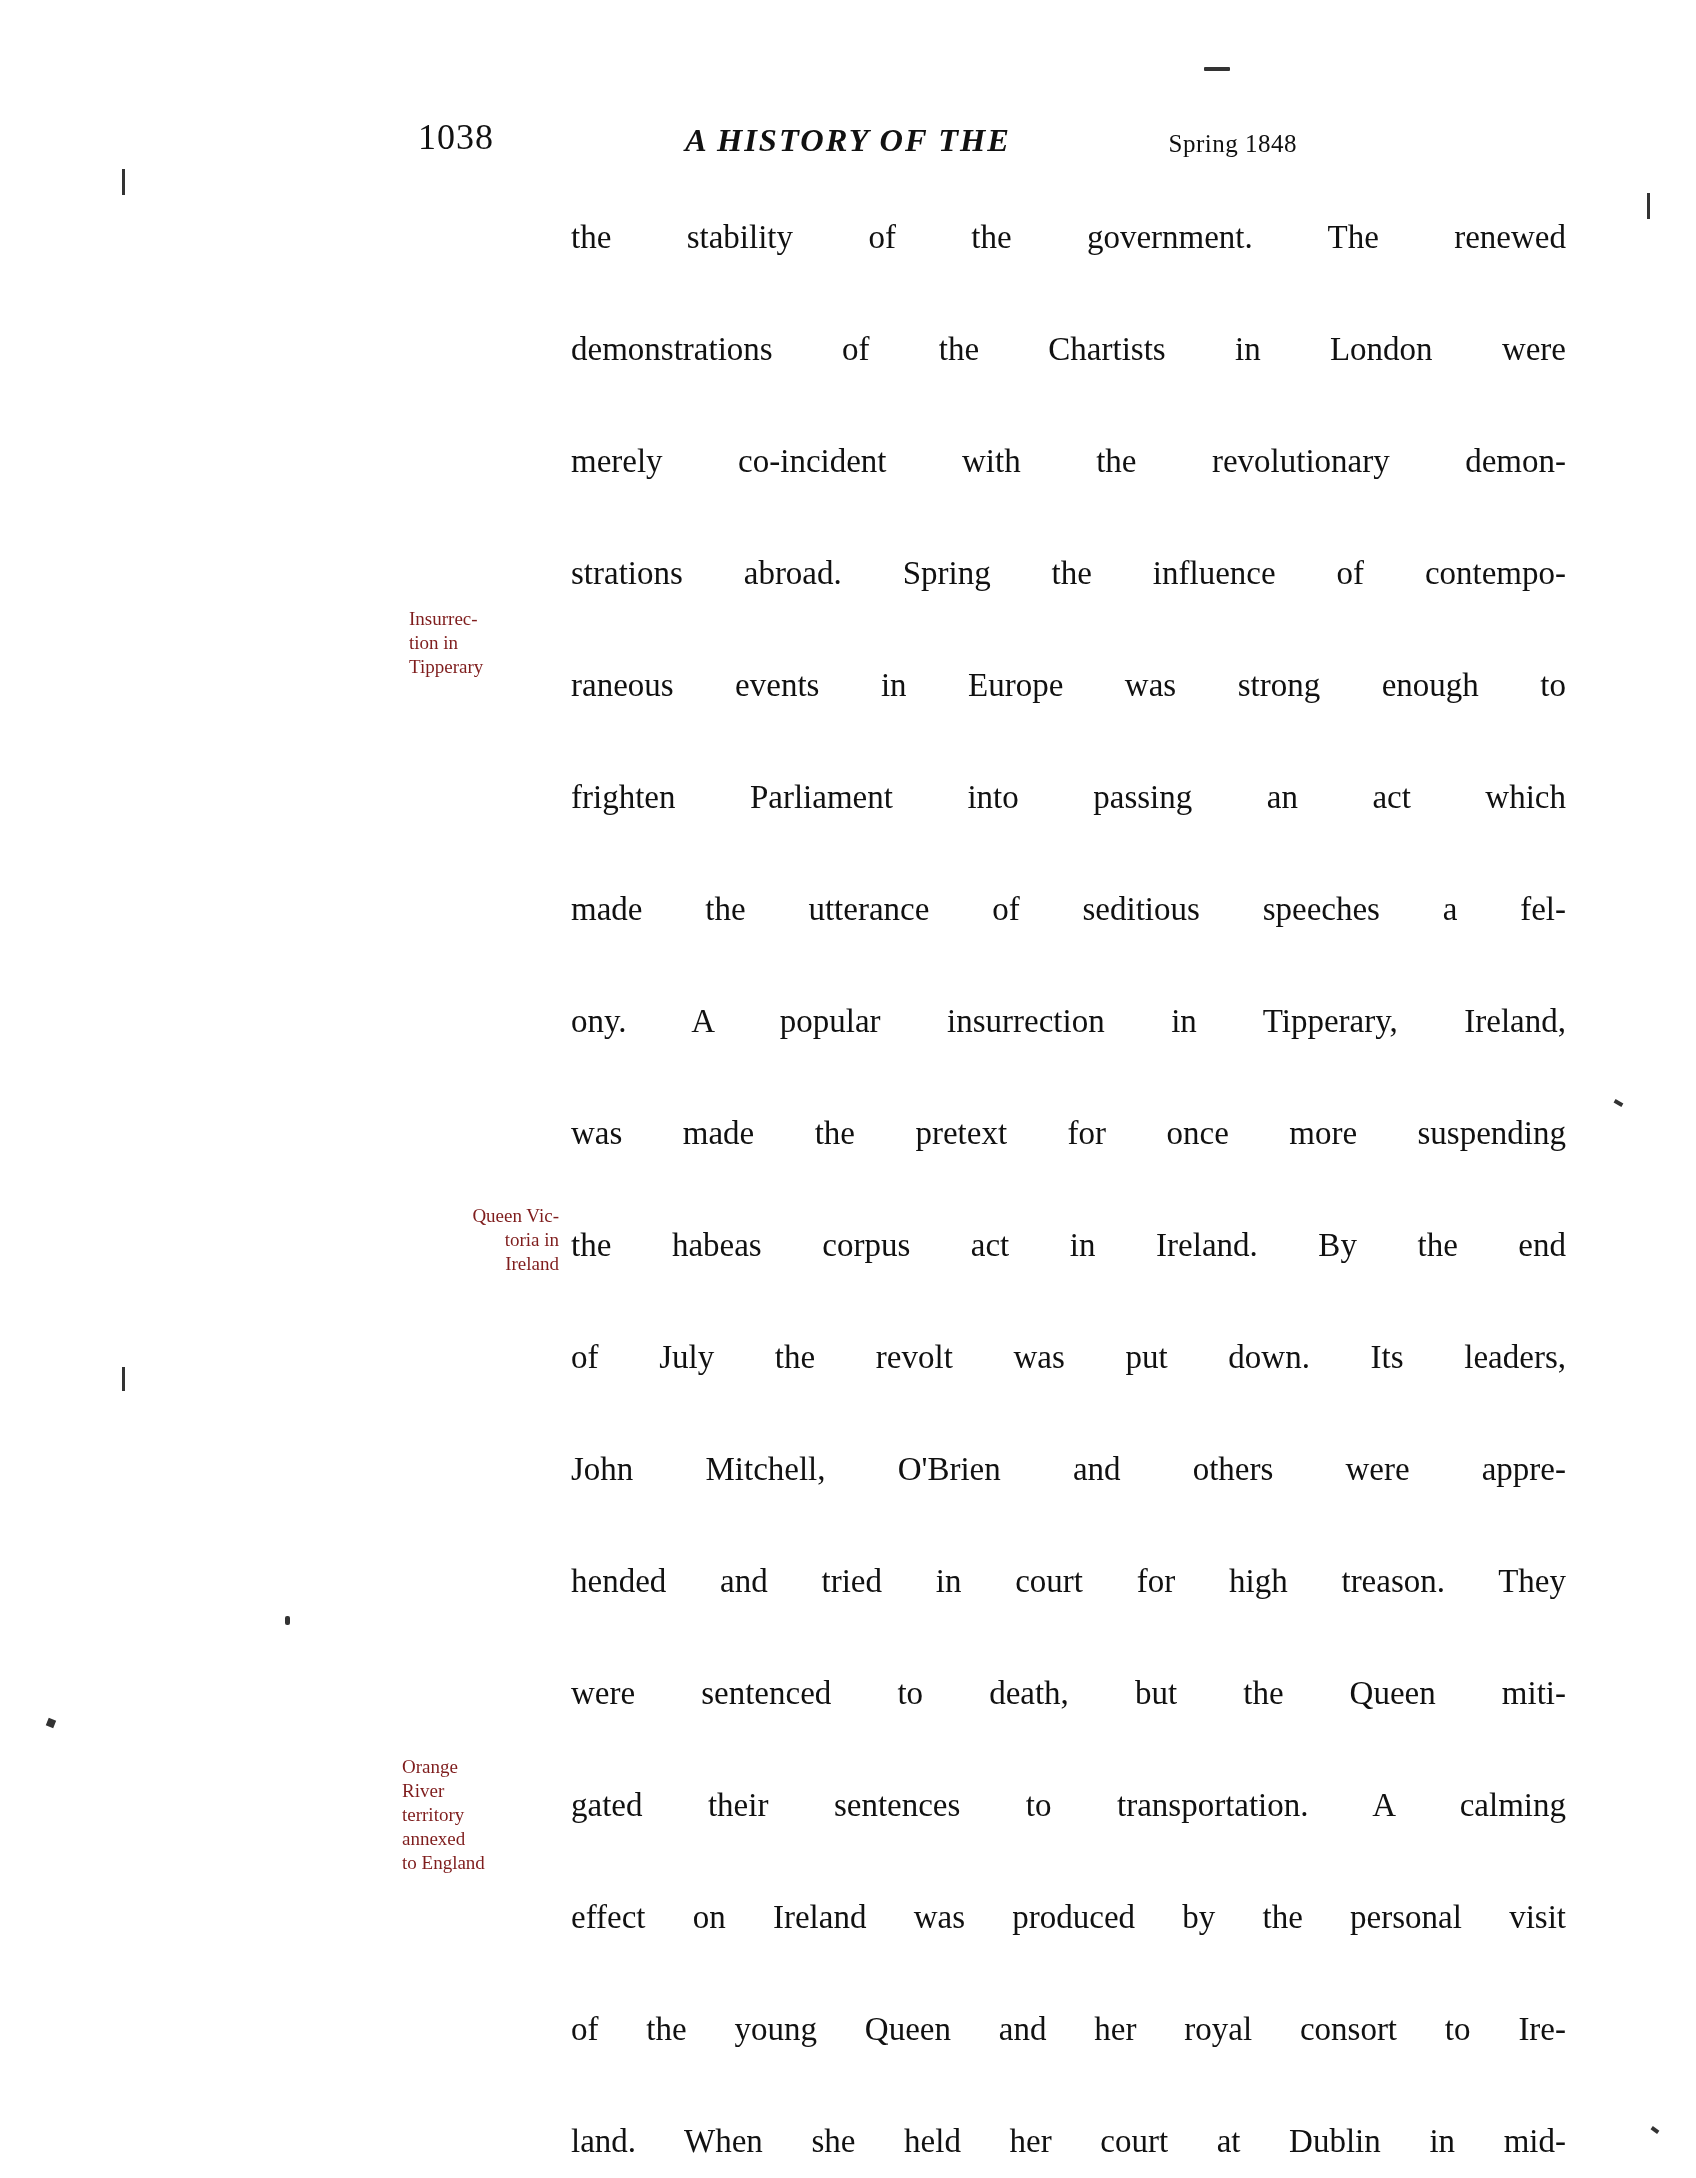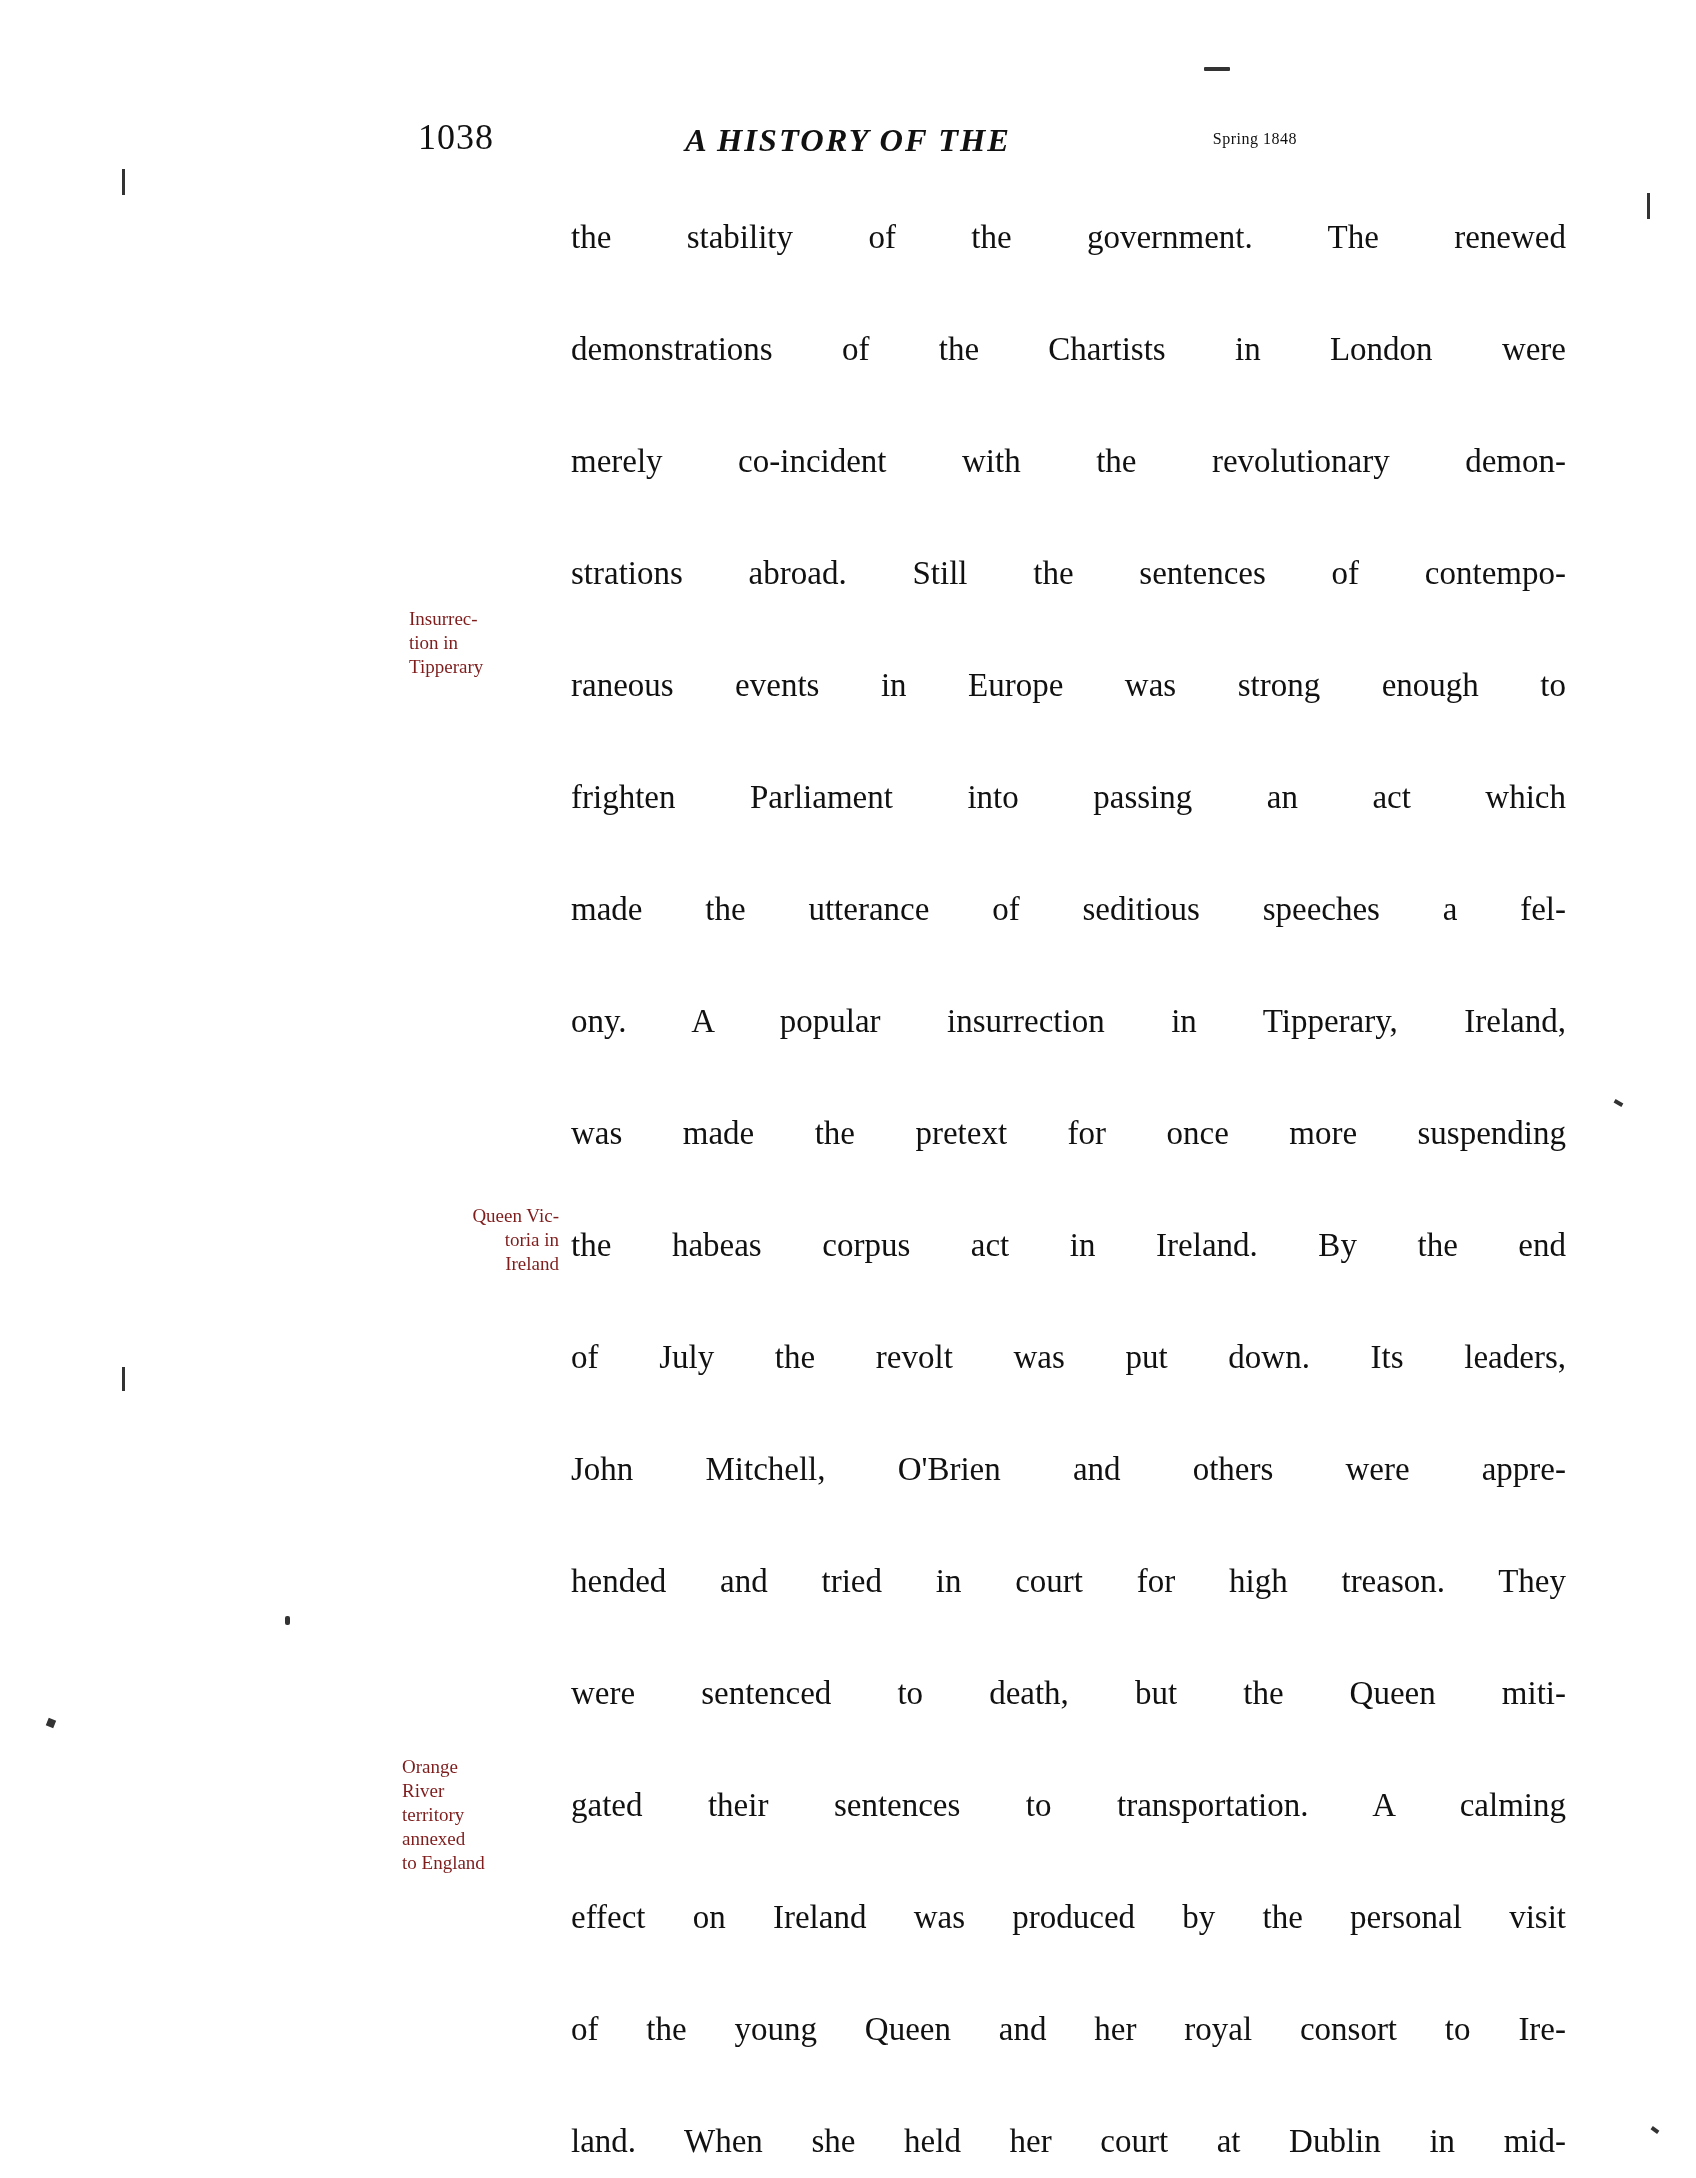--- a/index.html
+++ b/index.html
@@ -44,21 +44,21 @@
     text-align: center;
     font-style: italic;
     font-weight: bold;
     font-size: 32.5px;
     letter-spacing: 2px;
   }
   .header-date {
     position: absolute;
     right: 399px;
     top: 13.8px;
-    font-size: 16px;
+    font-size: 25px;
     letter-spacing: 0.5px;
   }
 
   
   .top-mark {
     position: absolute;
     top: 67px;
     left: 1204px;
     width: 25.6px;
     height: 3.9px;
@@ -155,21 +155,21 @@
     <span>territory</span><br>
     <span>annexed</span><br>
     <span>to England</span>
   </div>
 
   <div class="body-col">
     <p id="para-1">
         <span class="just-line">the stability of the government.  The renewed</span>
         <span class="just-line">demonstrations of the Chartists in London were</span>
         <span class="just-line">merely co-incident with the revolutionary demon-</span>
-        <span class="just-line">strations abroad.  Still the sentences of contempo-</span>
+        <span class="just-line">strations abroad.  Spring the influence of contempo-</span>
         <span class="just-line">raneous events in Europe was strong enough to</span>
         <span class="just-line">frighten Parliament into passing an act which</span>
         <span class="just-line">made the utterance of seditious speeches a fel-</span>
         <span class="just-line">ony.  A popular insurrection in Tipperary, Ireland,</span>
         <span class="just-line">was made the pretext for once more suspending</span>
         <span class="just-line">the habeas corpus act in Ireland.  By the end</span>
         <span class="just-line">of July the revolt was put down.  Its leaders,</span>
         <span class="just-line">John Mitchell, O'Brien and others were appre-</span>
         <span class="just-line">hended and tried in court for high treason.  They</span>
         <span class="just-line">were sentenced to death, but the Queen miti-</span>

